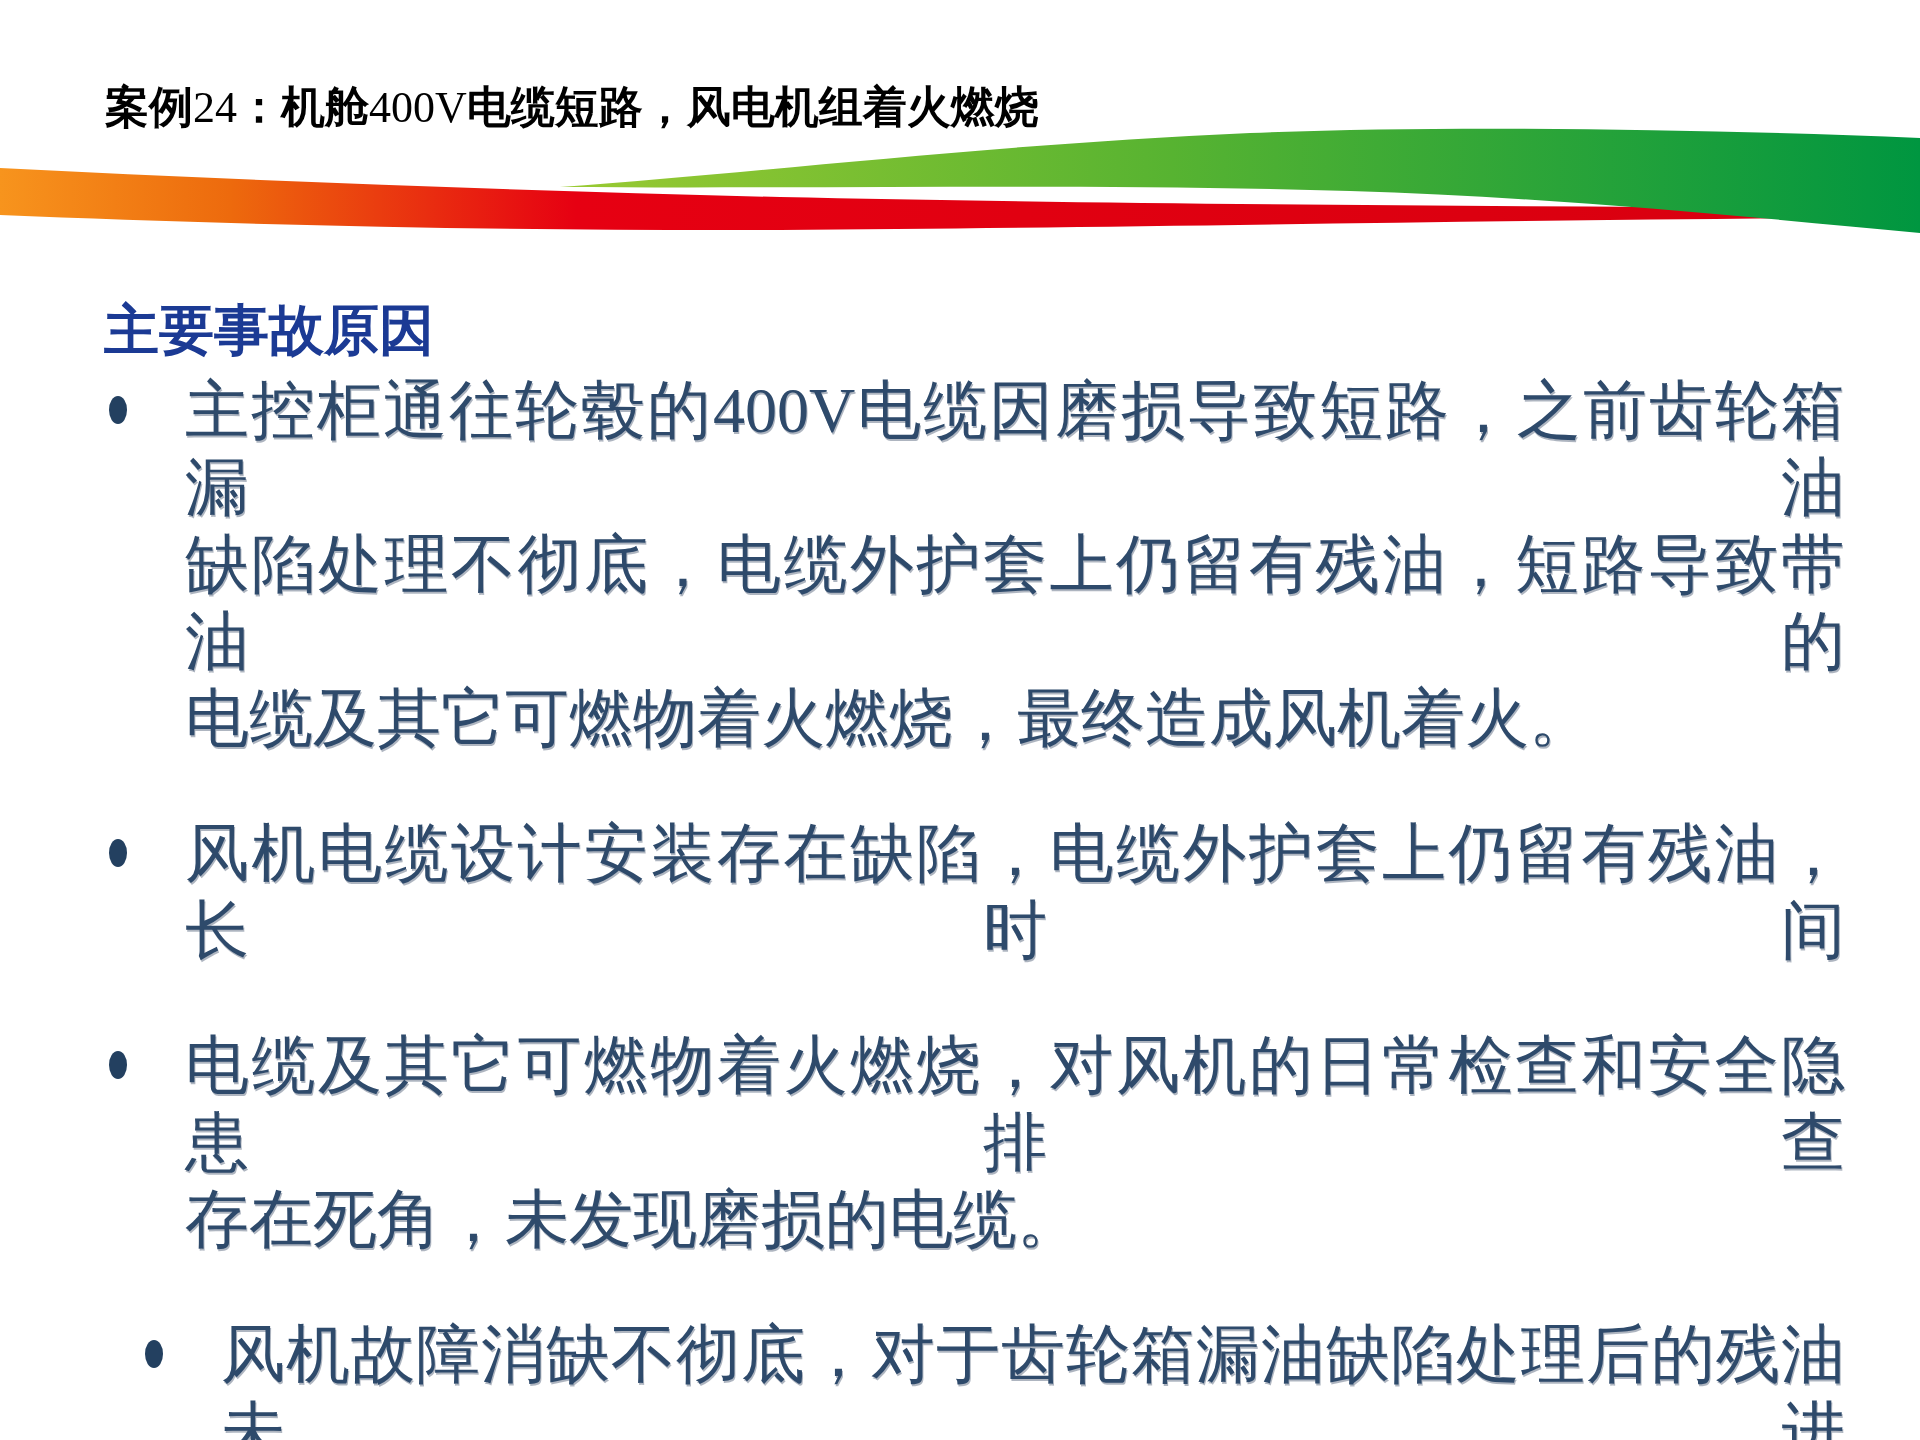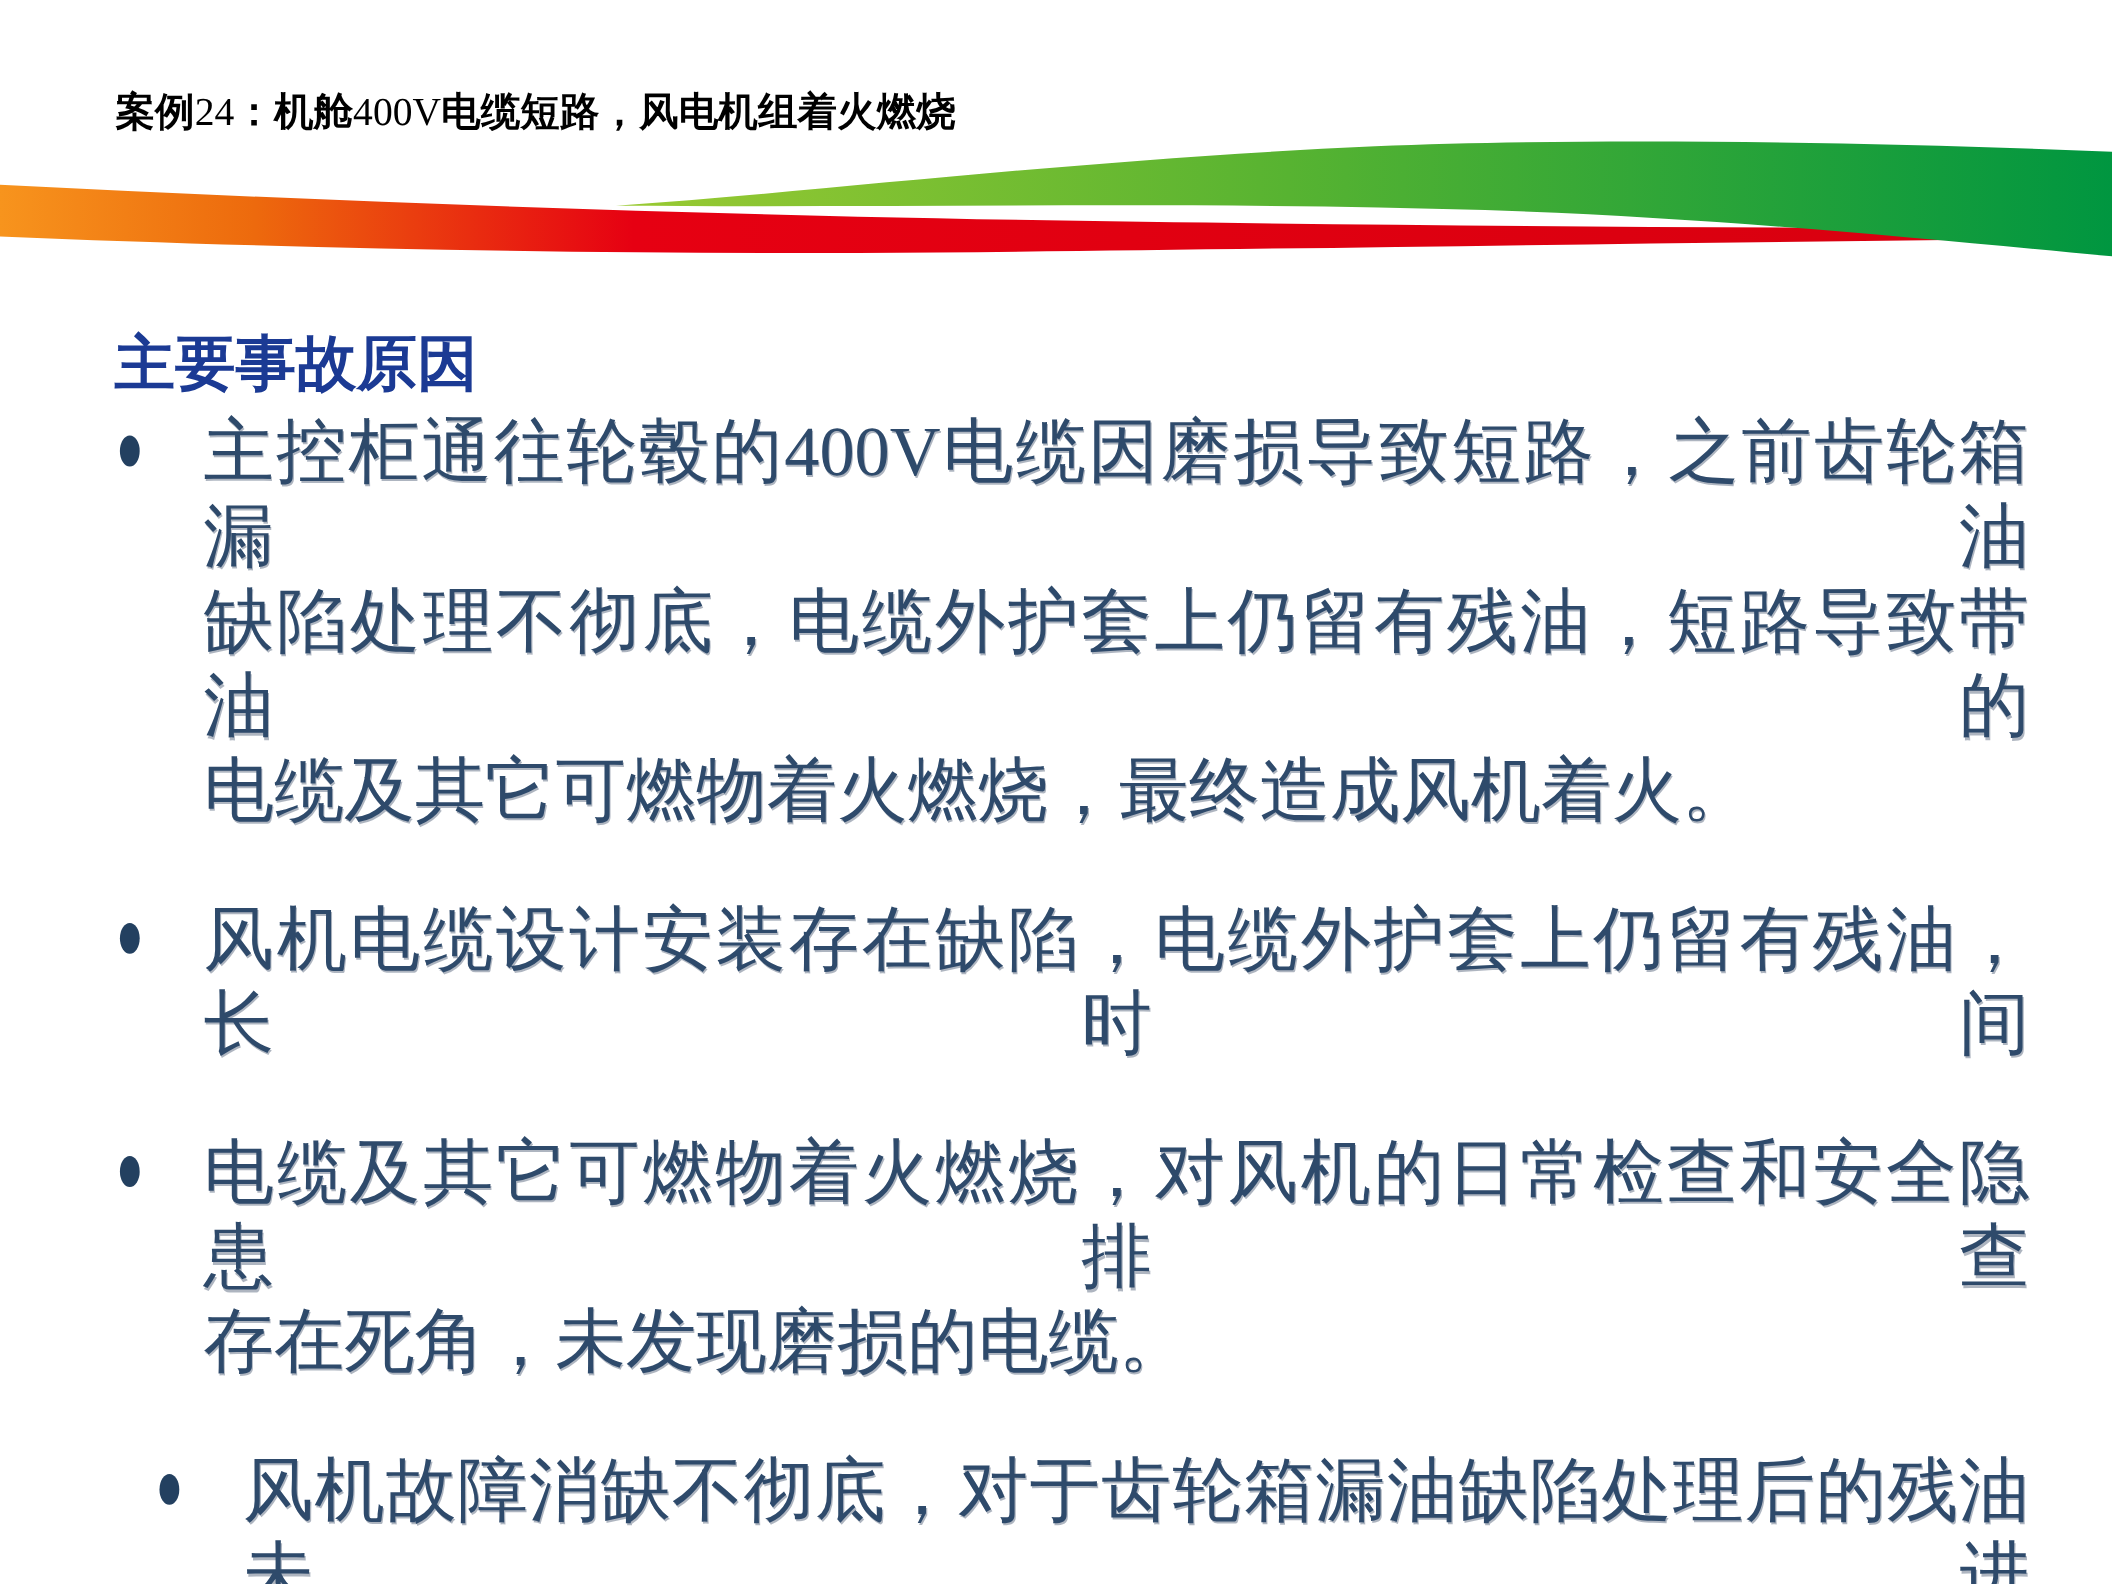--- a/index.html
+++ b/index.html
@@ -13,21 +13,21 @@
     position: relative;
     overflow: hidden;
     font-family: "Liberation Sans", sans-serif;
   }
 
   
   .slide-title {
     position: absolute;
     left: 105px;
     top: 48px;
-    font-size: 36px;
+    font-size: 44px;
     line-height: 60px;
     color: #000000;
     white-space: nowrap;
   }
   .slide-title .cjk {
     font-family: "Liberation Sans", "DejaVu Sans", sans-serif;
     font-weight: 700;
   }
   .slide-title .latin {
     font-family: "Liberation Serif", "DejaVu Serif", serif;

